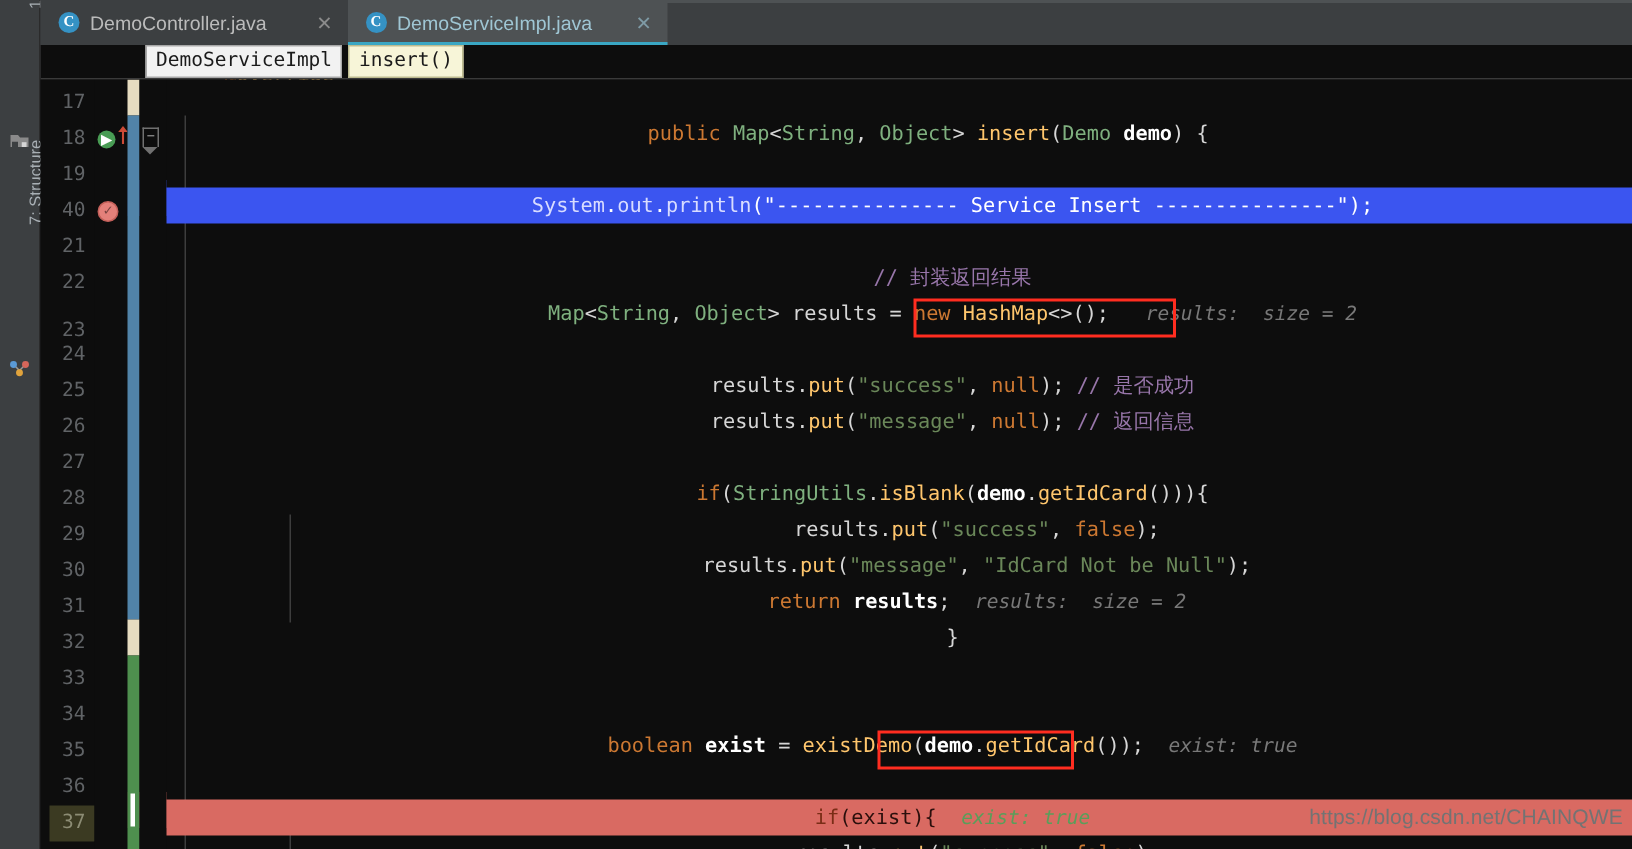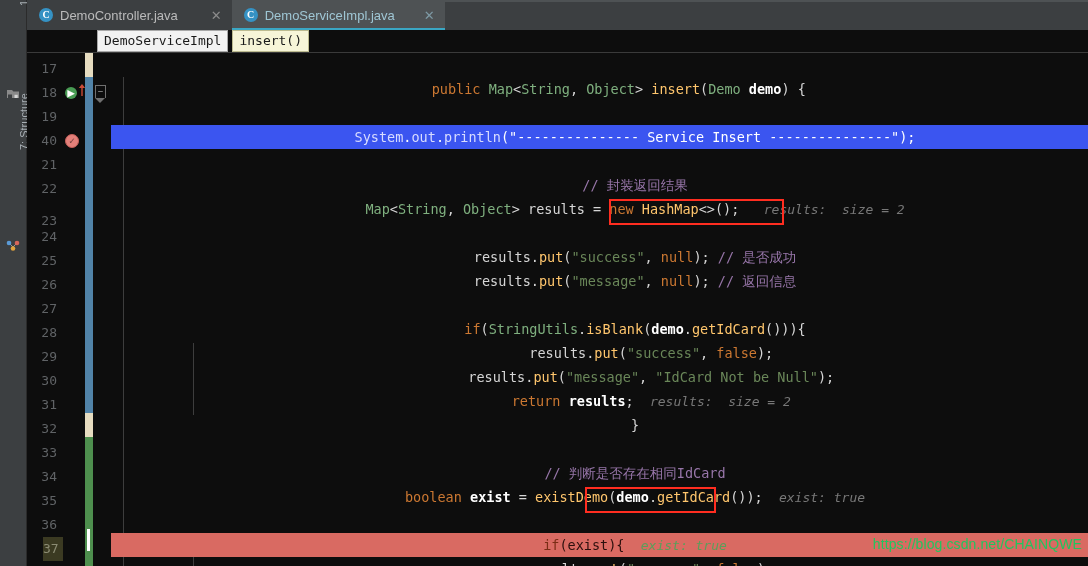--- a/index.html
+++ b/index.html
@@ -200,21 +200,21 @@
     text-align: right;
     font-family: "DejaVu Sans Mono", monospace;
     font-size: 13px;
     color: #606366;
     height: 24px;
     line-height: 24px;
   }
   .lnum.current {
     background: #3b3a22;
     color: #8c8c74;
-    width: 20px;
+    width: 30px;
     right: 0;
     padding-right: 6px;
     box-sizing: border-box;
   }
 
   .codeline {
     position: absolute;
     left: 0; right: 0;
     height: 24px;
     line-height: 24px;
@@ -332,21 +332,21 @@
     position: absolute;
     width: 3px;
     height: 22px;
     background: #ffffff;
   }
 
   .watermark {
     position: absolute;
     right: 6px;
     bottom: 14px;
-    color: #22c55e;
+    color: #737373;
     font-family: "Liberation Sans", sans-serif;
     font-size: 14px;
     letter-spacing: 0.1px;
   }
   .topclip {
     position: absolute;
     left: 84px; right: 0; top: 0;
     height: 5px;
     overflow: hidden;
   }
@@ -499,21 +499,20 @@
           <div class="codeline" style="top:288px"><span class="plain">            results</span><span class="plain">.</span><span class="fn">put</span><span class="plain">(</span><span class="str">"success"</span><span class="plain">, </span><span class="kw">false</span><span class="plain">);</span></div>
 
           <div class="codeline" style="top:312px"><span class="plain">            results</span><span class="plain">.</span><span class="fn">put</span><span class="plain">(</span><span class="str">"message"</span><span class="plain">, </span><span class="str">"IdCard Not be Null"</span><span class="plain">);</span></div>
 
           <div class="codeline" style="top:336px"><span class="plain">            </span><span class="kw">return</span><span class="plain"> </span><span class="varb">results</span><span class="plain">;  </span><span class="hint">results:  size = 2</span></div>
 
           <div class="codeline" style="top:360px"><span class="plain">        }</span></div>
 
           <div class="codeline" style="top:384px"></div>
 
-          <div class="codeline" style="top:408px"><span class="plain">        </span><span class="cmt">// 判断是否存在相同IdCard</span></div>
 
           <div class="codeline" style="top:432px"><span class="plain">        </span><span class="kw">boolean</span><span class="plain"> </span><span class="varb">exist</span><span class="plain"> = </span><span class="fn">existDemo</span><span class="plain">(</span><span class="varb">demo</span><span class="plain">.</span><span class="fn">getIdCard</span><span class="plain">());  </span><span class="hint">exist: true</span></div>
           <div class="hintbox" style="left:474px; top:434px; width:131px; height:26px;"></div>
 
           <div class="codeline" style="top:456px"></div>
 
           <div class="codeline hl-red" style="top:480px"><span class="plain" style="color:#3a1512">        </span><span class="kw" style="color:#7a2d16">if</span><span style="color:#2b0f0c">(</span><span style="color:#2b0f0c">exist</span><span style="color:#2b0f0c">){</span><span style="color:#2b0f0c">  </span><span class="hint-green">exist: true</span></div>
 
           <div class="codeline" style="top:504px"><span class="plain">            results</span><span class="plain">.</span><span class="fn">put</span><span class="plain">(</span><span class="str">"success"</span><span class="plain">, </span><span class="kw">false</span><span class="plain">);</span></div>
 

